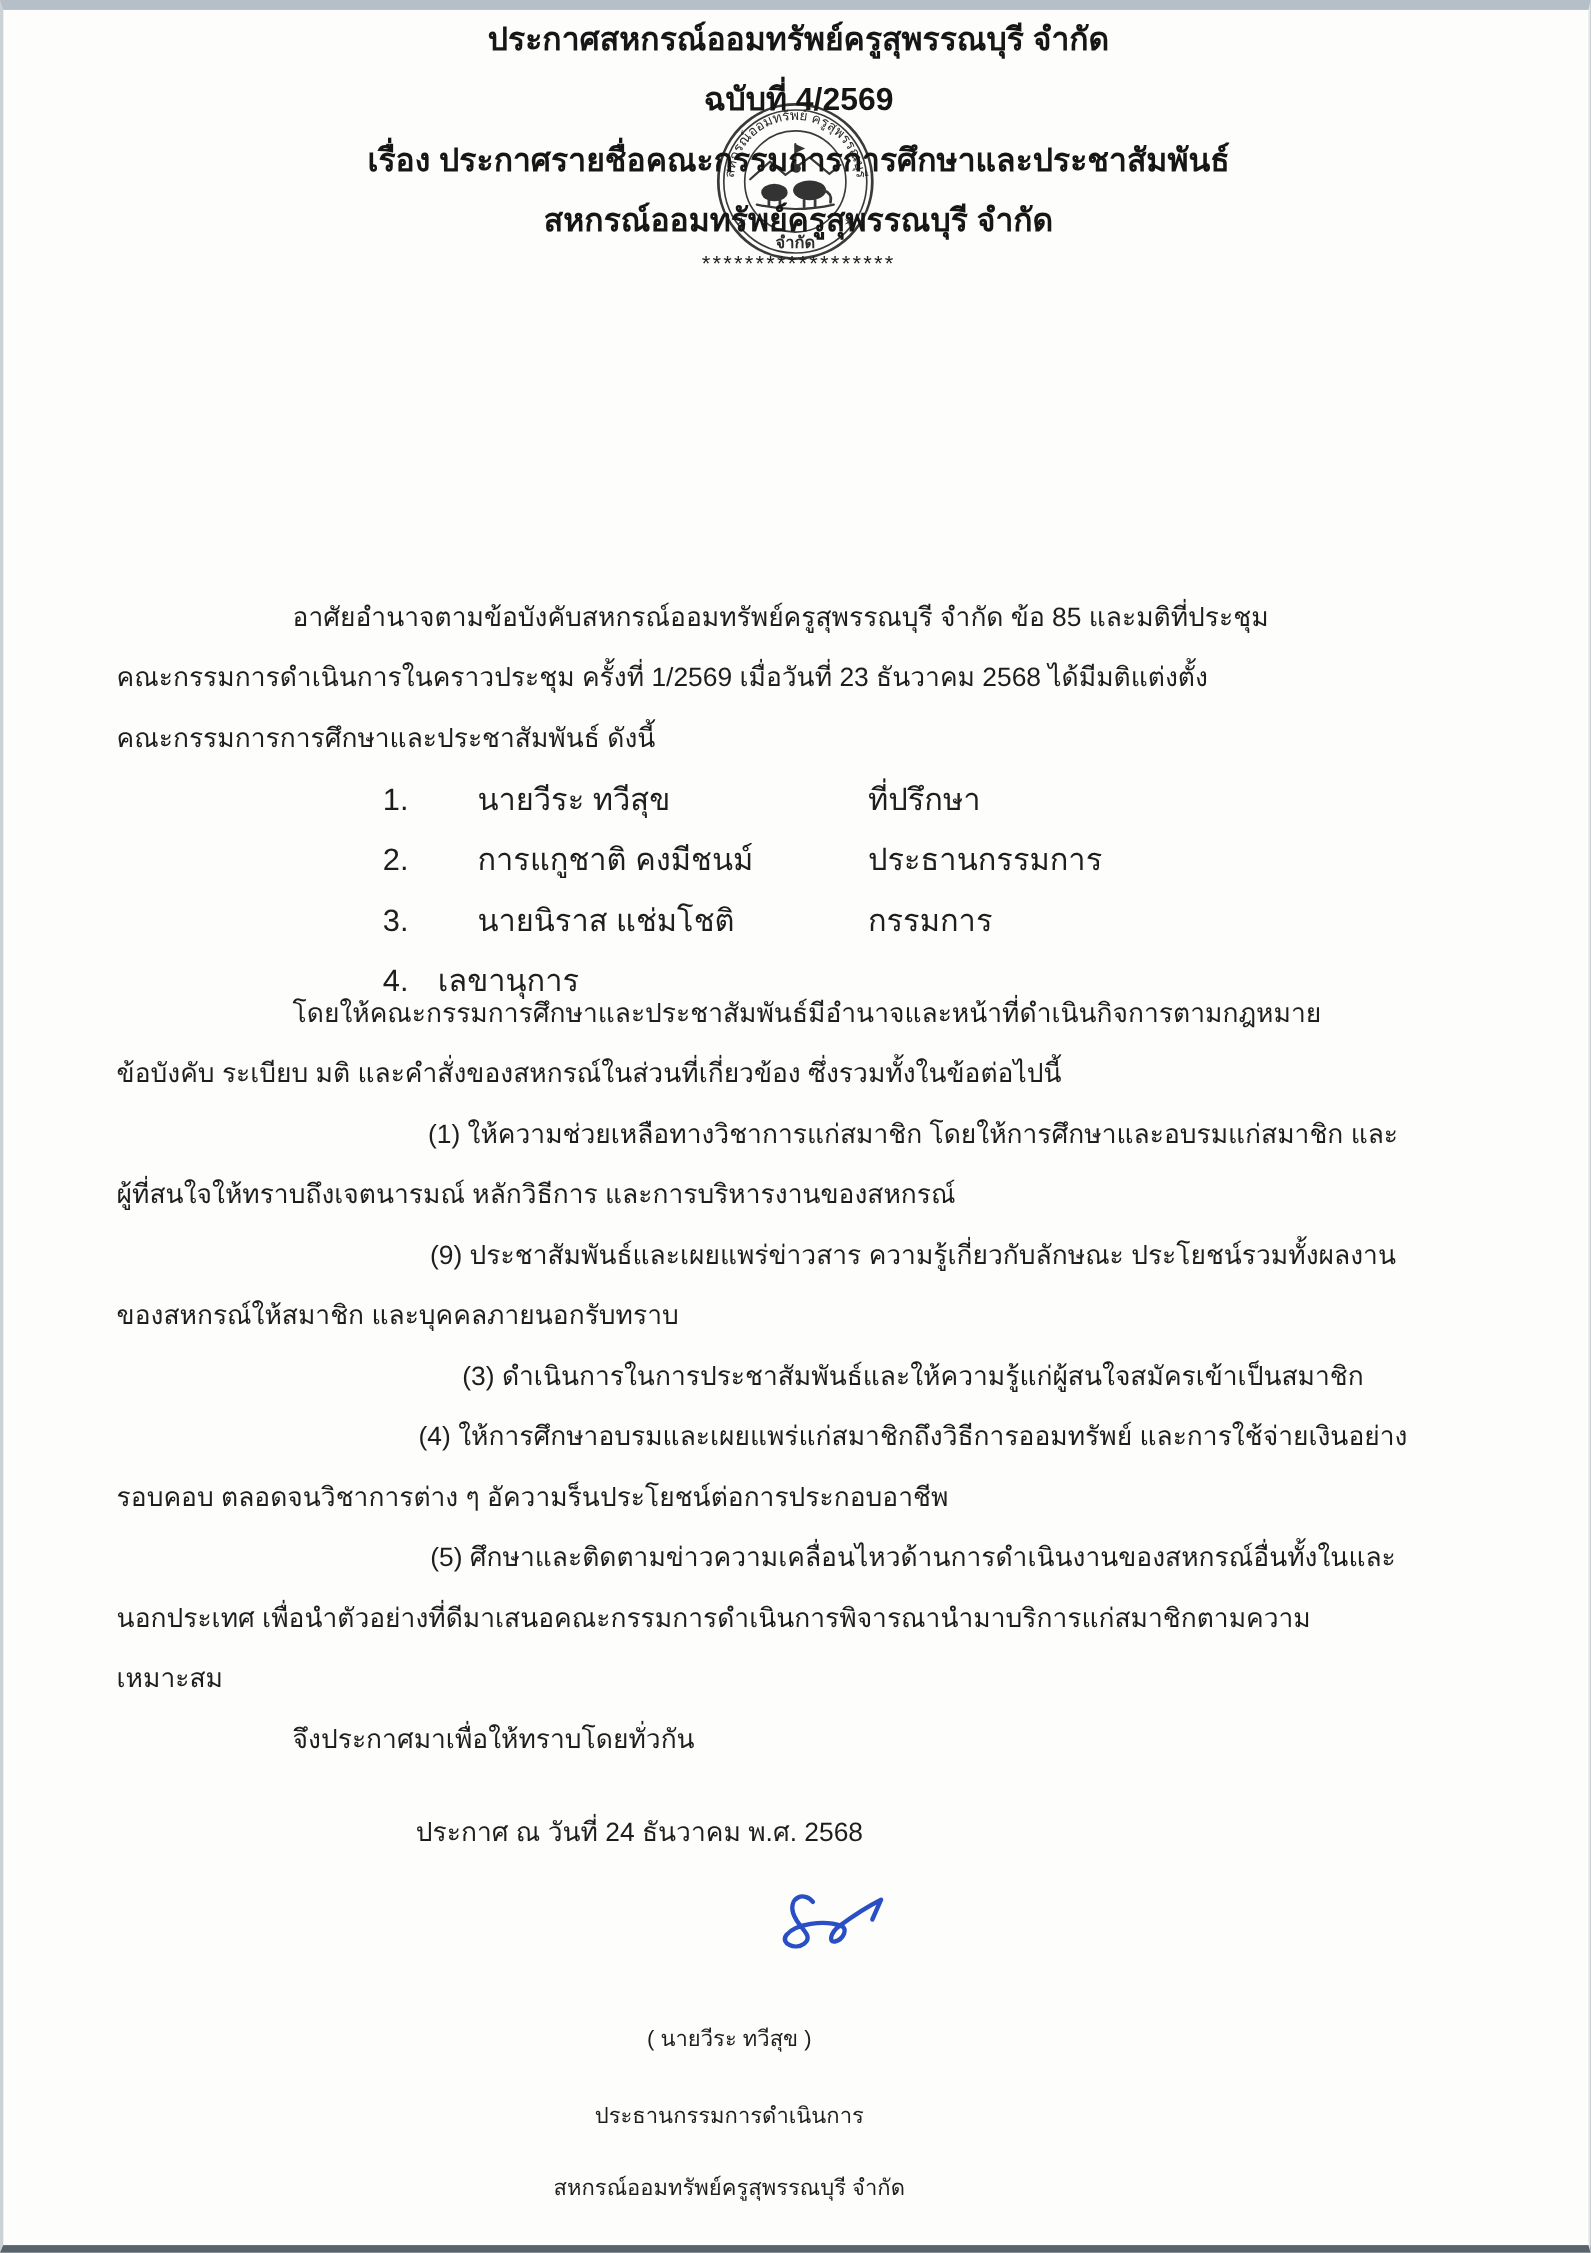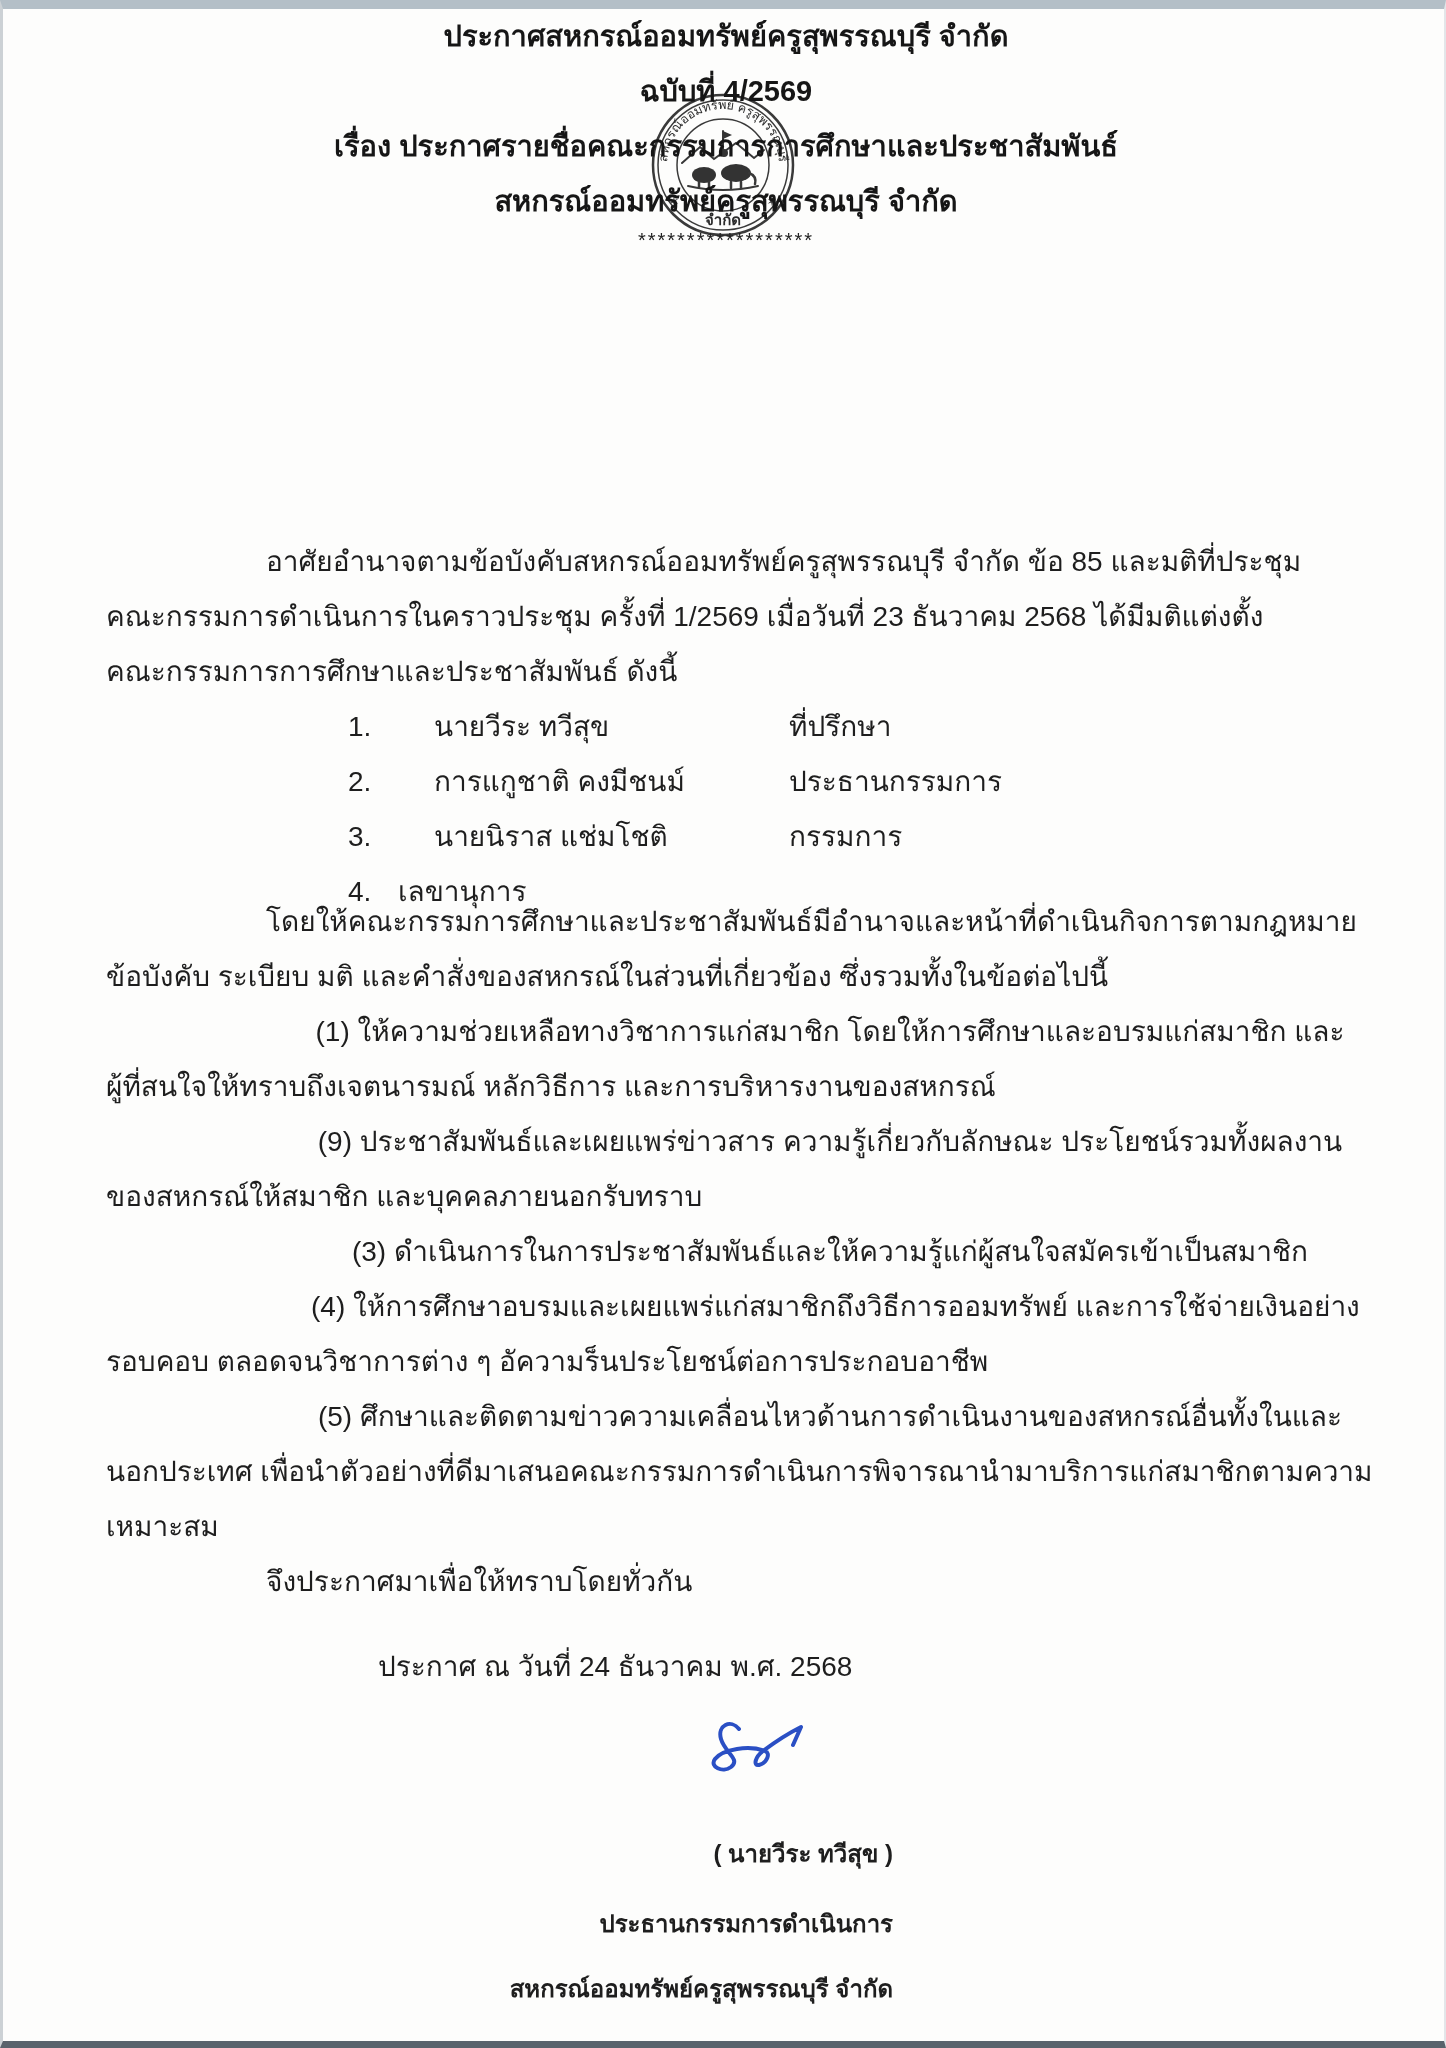--- a/index.html
+++ b/index.html
@@ -11,21 +11,21 @@
     box-sizing:border-box;
     border-top:9px solid #b4bfc7;
     border-bottom:7px solid #59636c;
     border-left:3px solid #ccd1d5;
     border-right:2px solid #e3e6e9;
     font-family:"Liberation Sans","DejaVu Sans",sans-serif;
     color:#1e1e1e;
     overflow:hidden;
   }
   .abs { position:absolute; }
-  .line { height:55px; line-height:55px; font-size:28px; white-space:nowrap; }
+  .line { height:55px; line-height:55px; font-size:24px; white-space:nowrap; }
   .center { text-align:center; }
 
   
   .header-block { left:0; top:250; width:1446px; }
   .header-block .title { font-weight:bold; font-size:29px; color:#161616; }
   .divider-line { height:30px; line-height:22px; font-size:20px; letter-spacing:2px; color:#222; }
 
   
   .content { left:103px; width:1243px; }
   .indent-para { text-indent:160px; }
@@ -33,21 +33,21 @@
 
   .committee { left:345px; top:690px; width:900px; }
   .c-row { display:flex; height:55px; line-height:55px; font-size:28px; }
   .c-no { width:50px; }
   .c-name { width:355px;margin-left:36px; }
   .c-pos { flex:1; }
 
   .closing-date { left:375px; top:1630px; }
 
   .sig-block { left:430px; top:1698px; width:460px; height:340px; }
-  .sig-block .sline { position:absolute; left:0; width:100%; text-align:right; font-size:24px; height:40px; line-height:40px; white-space:nowrap;font-weight:bold; }
+  .sig-block .sline { position:absolute; left:0; width:100%; text-align:center; font-size:20px; height:40px; line-height:40px; white-space:nowrap; }
   .sig-scribble { position:absolute; left:268px; top:8px; }
 
   .seal-wrap { left:645px; top:80px; width:150px; height:152px; }
   svg text { font-family:"Liberation Sans","DejaVu Sans",sans-serif; }
 </style>
 </head>
 <body>
 
 <div class="page">
 

